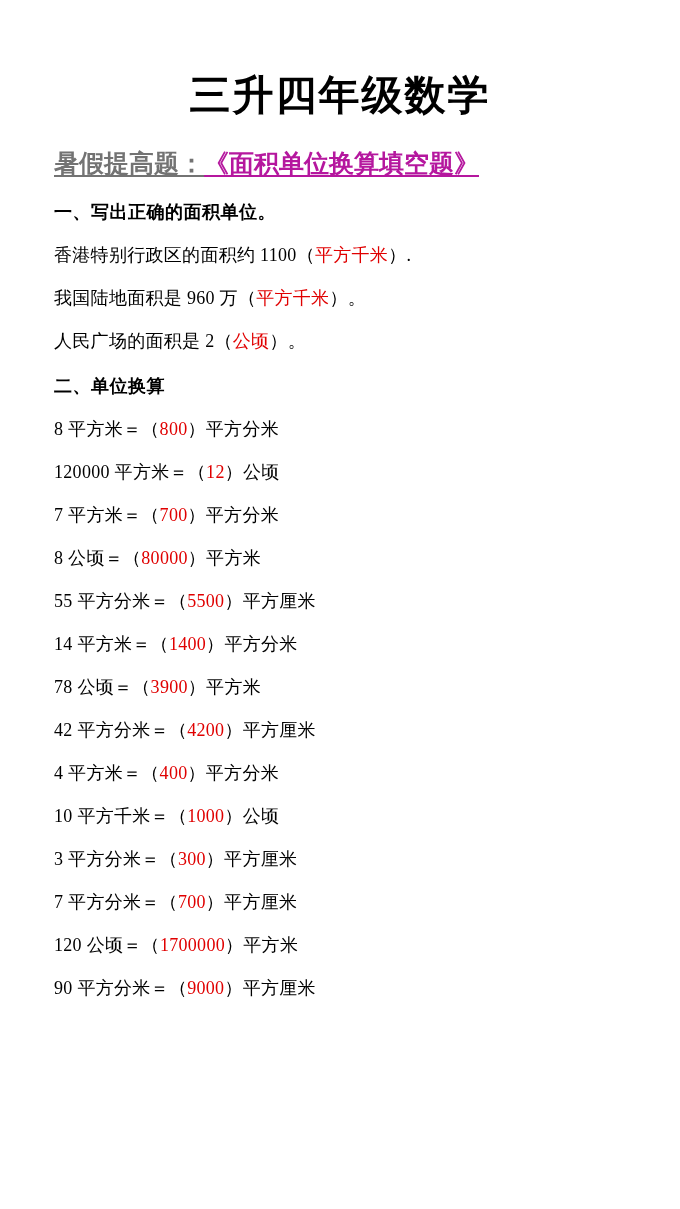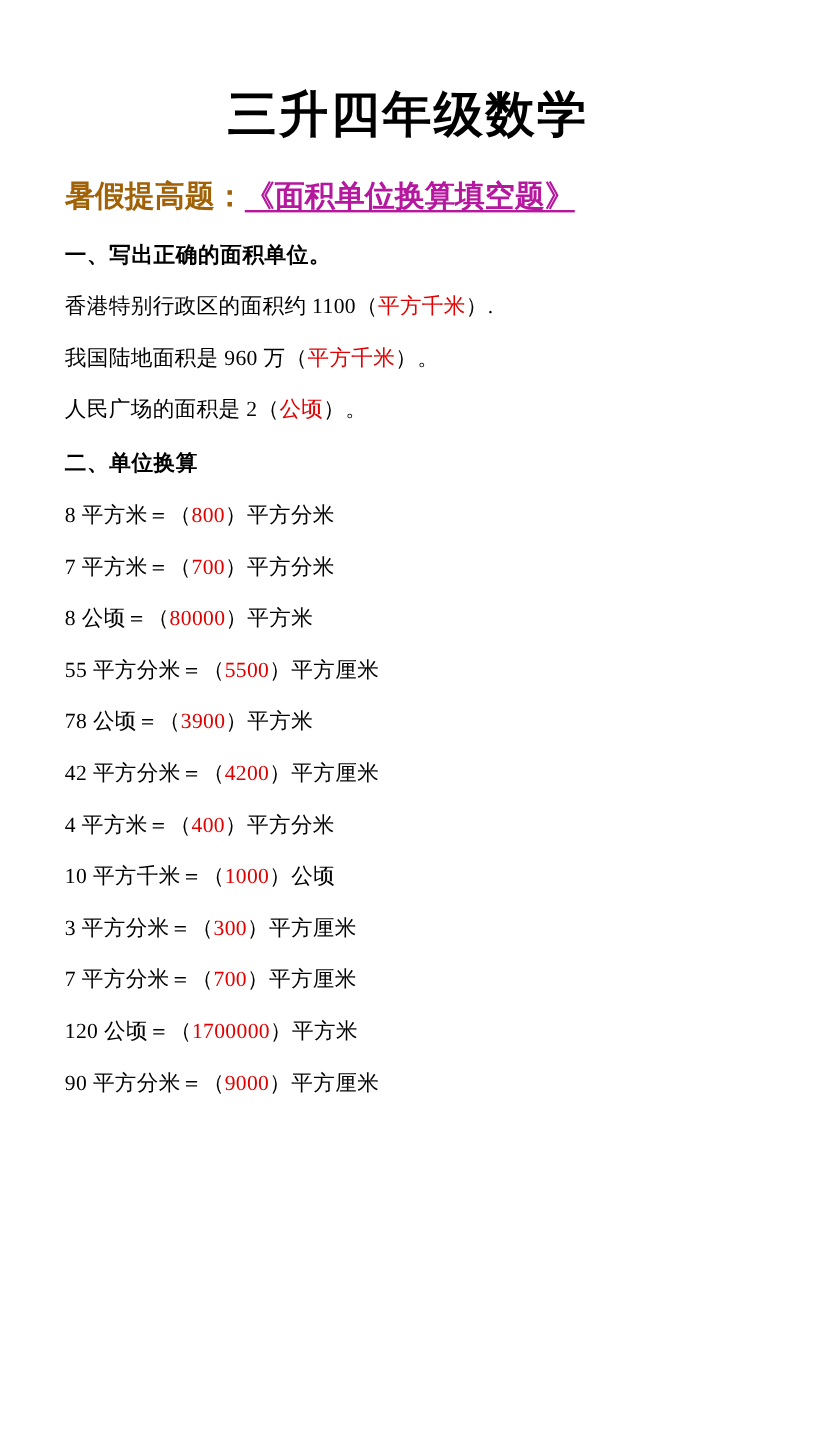--- a/index.html
+++ b/index.html
@@ -34,21 +34,22 @@
   .subtitle {
     text-align: left;
     font-family: "Liberation Serif", "DejaVu Serif", serif;
     font-weight: bold;
     font-size: 25px;
     margin: 24px 0 0 0;
     letter-spacing: 0px;
     white-space: nowrap;
   }
   .subtitle .sub-a {
-    color: #a16207;
+    color: #737373;
+    text-decoration: underline;
     text-underline-offset: 3px;
   }
   .subtitle .sub-b {
     color: #b5179e;
     text-decoration: underline;
     text-underline-offset: 3px;
   }
   .section-head {
     font-size: 18px;
     font-weight: bold;
@@ -99,27 +100,33 @@
     </div>
   </div>
 
   <div class="section-head sect2">二、单位换算</div>
 
   <div class="q-list">
     <div class="line">
       <span class="brk">8 平方米＝（</span><span class="ans">800</span><span class="brk">）平方分米</span>
     </div>
     <div class="line">
+      <span class="brk">120000 平方米＝（</span><span class="ans">12</span><span class="brk">）公顷</span>
+    </div>
+    <div class="line">
       <span class="brk">7 平方米＝（</span><span class="ans">700</span><span class="brk">）平方分米</span>
     </div>
     <div class="line">
       <span class="brk">8 公顷＝（</span><span class="ans">80000</span><span class="brk">）平方米</span>
     </div>
     <div class="line">
       <span class="brk">55 平方分米＝（</span><span class="ans">5500</span><span class="brk">）平方厘米</span>
+    </div>
+    <div class="line">
+      <span class="brk">14 平方米＝（</span><span class="ans">1400</span><span class="brk">）平方分米</span>
     </div>
     <div class="line">
       <span class="brk">78 公顷＝（</span><span class="ans">3900</span><span class="brk">）平方米</span>
     </div>
     <div class="line">
       <span class="brk">42 平方分米＝（</span><span class="ans">4200</span><span class="brk">）平方厘米</span>
     </div>
     <div class="line">
       <span class="brk">4 平方米＝（</span><span class="ans">400</span><span class="brk">）平方分米</span>
     </div>

